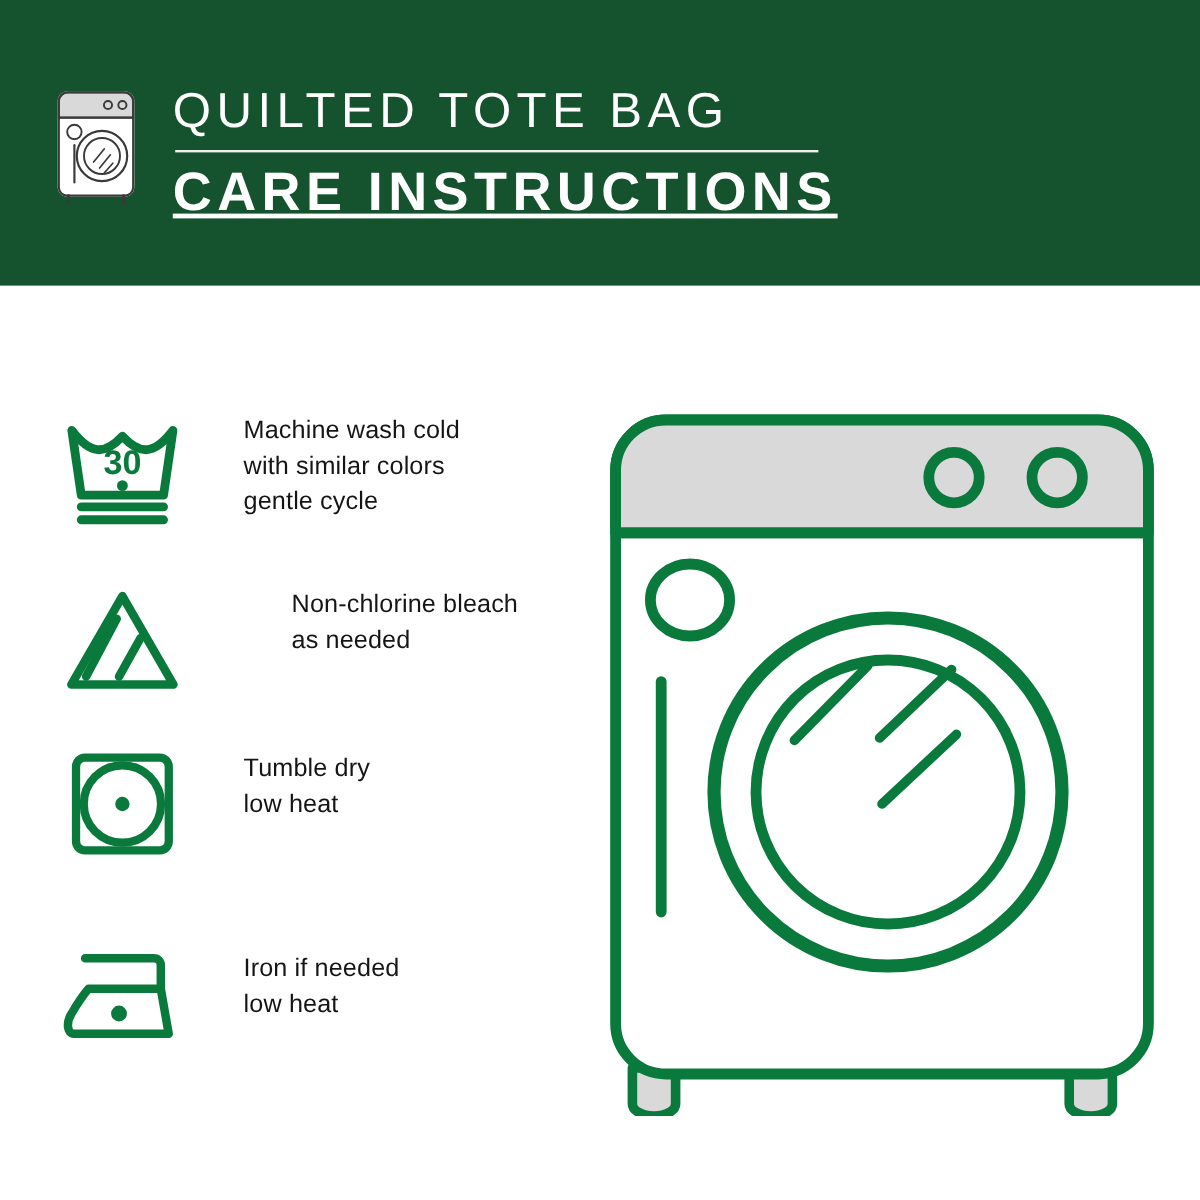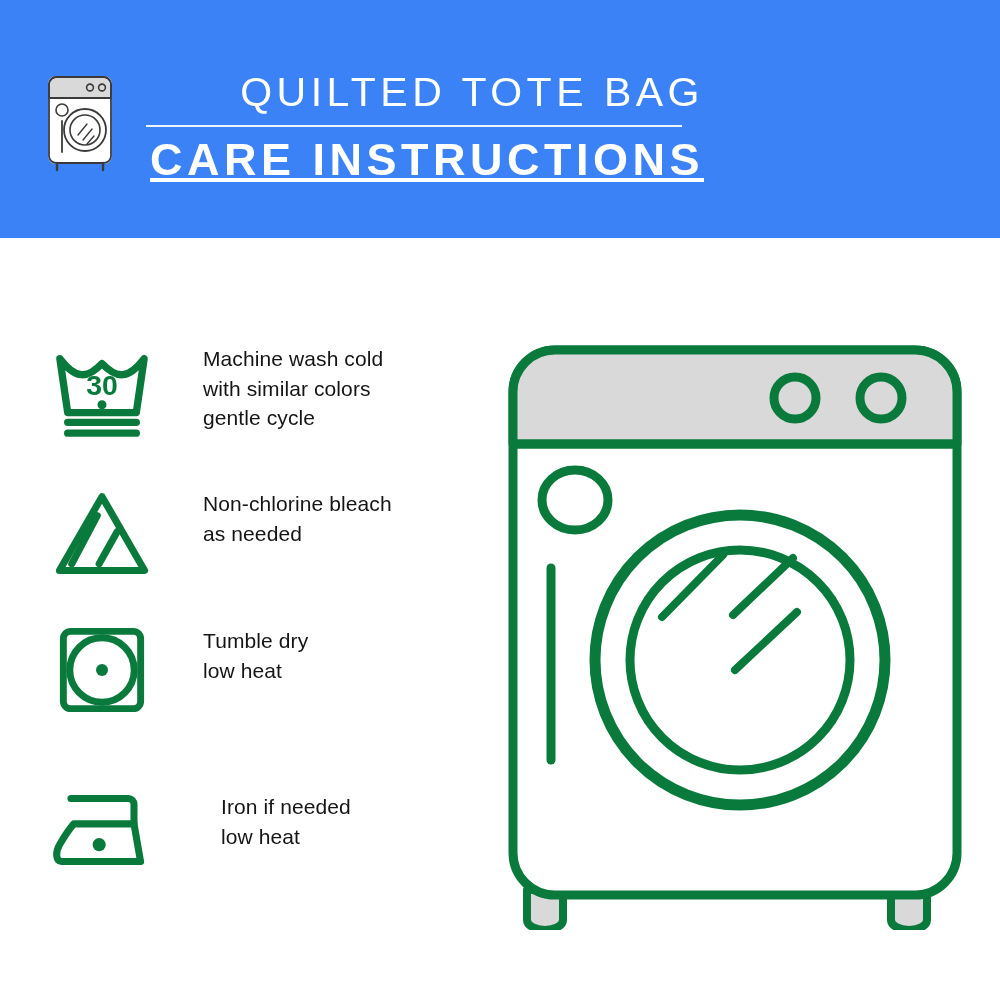--- a/index.html
+++ b/index.html
@@ -19,22 +19,21 @@
     overflow: hidden;
   }
 
   
   #header-band {
     position: absolute;
     left: 0;
     top: 0;
     width: 1000px;
     height: 238px;
-    background: #3b82f6;
-    text-align: right;
+    background: #14532d;
   }
   #header-logo {
     position: absolute;
     left: 45px;
     top: 72px;
     width: 70px;
     height: 100px;
   }
   #header-text-block {
     position: absolute;
@@ -85,23 +84,23 @@
     margin-left: 47px;
     color: #151515;
     font-size: 21px;
     line-height: 29.5px;
     font-weight: 400;
     letter-spacing: .1px;
     white-space: pre-line;
     padding-top: 2px;
   }
   #care-row-0 { top: 342px; }
-  #care-row-1 { top: 487px; }
+  #care-row-1 { top: 487px; gap: 40px; }
   #care-row-2 { top: 624px; }
-  #care-row-3 { top: 790px; gap: 18px; }
+  #care-row-3 { top: 790px; }
 
   
   #machine-illustration {
     position: absolute;
     left: 495px;
     top: 330px;
     width: 480px;
     height: 600px;
   }
 </style>

